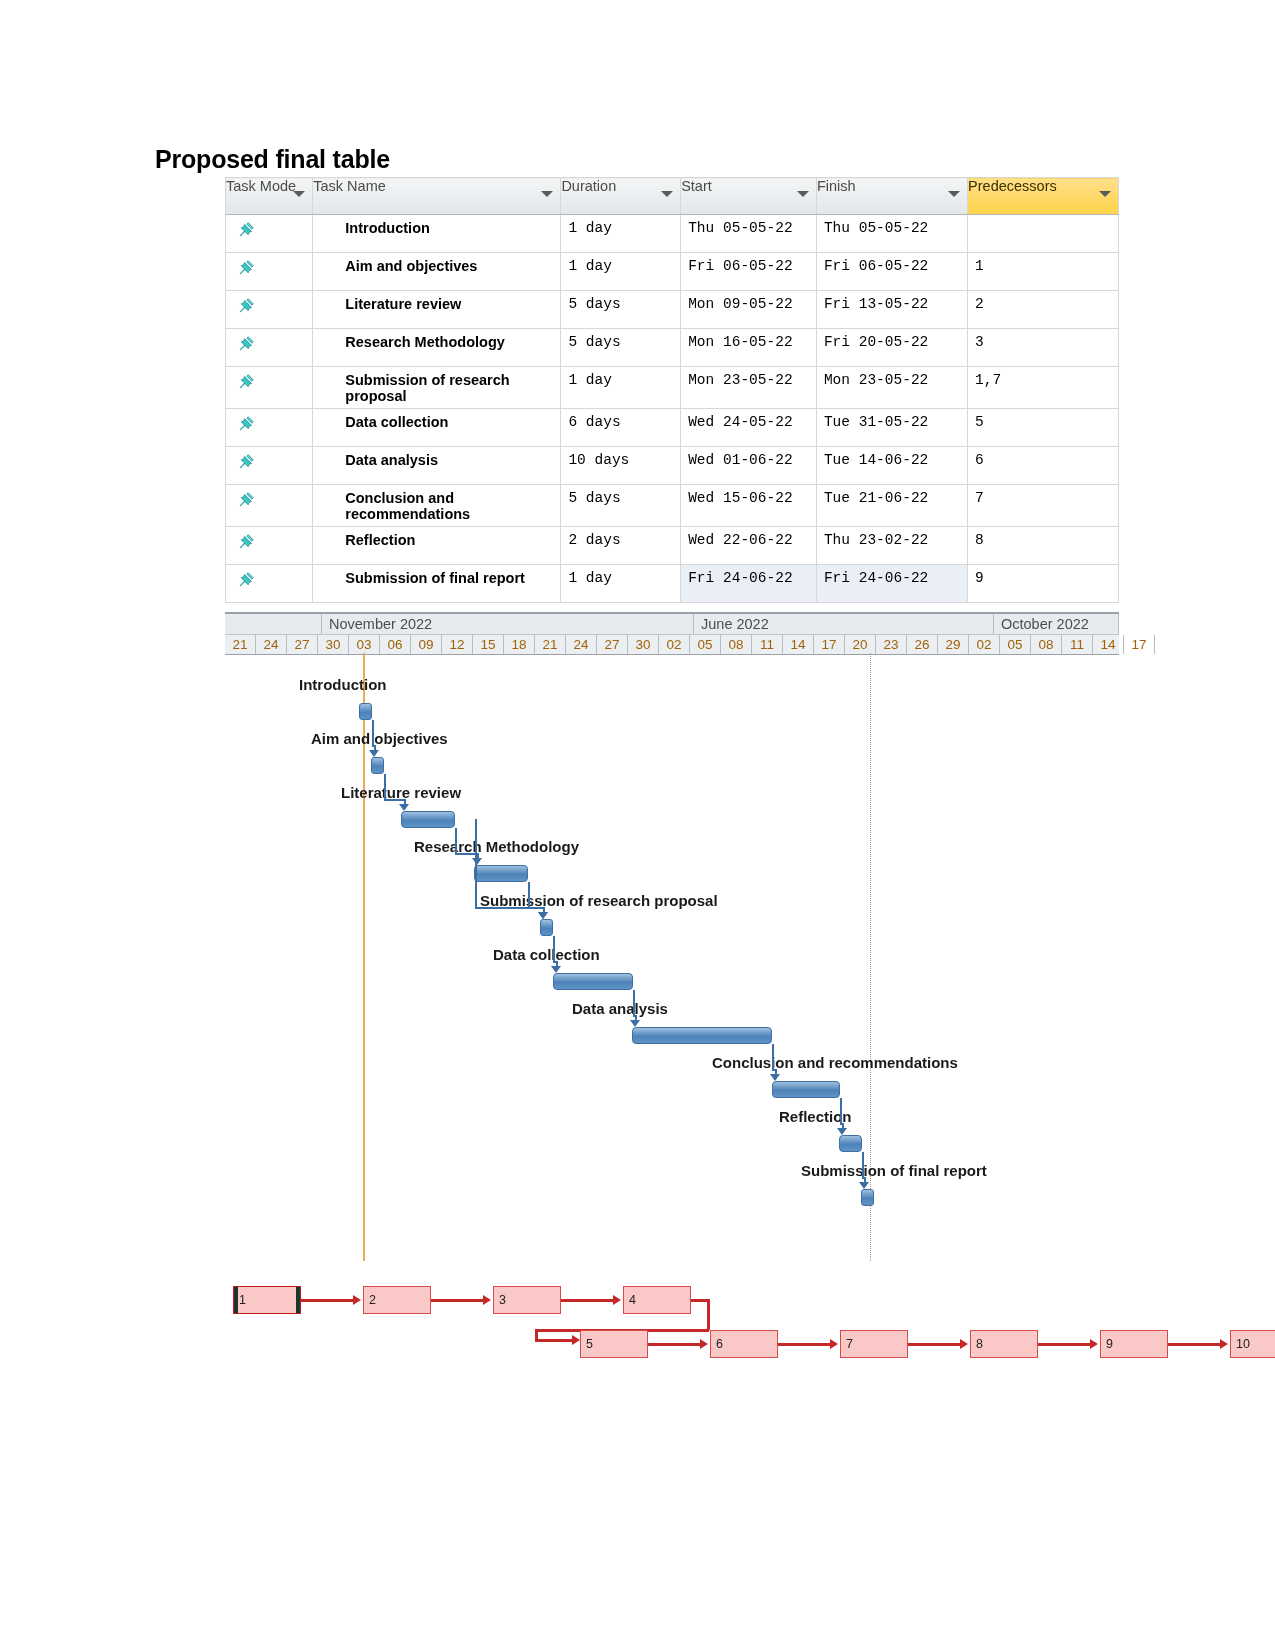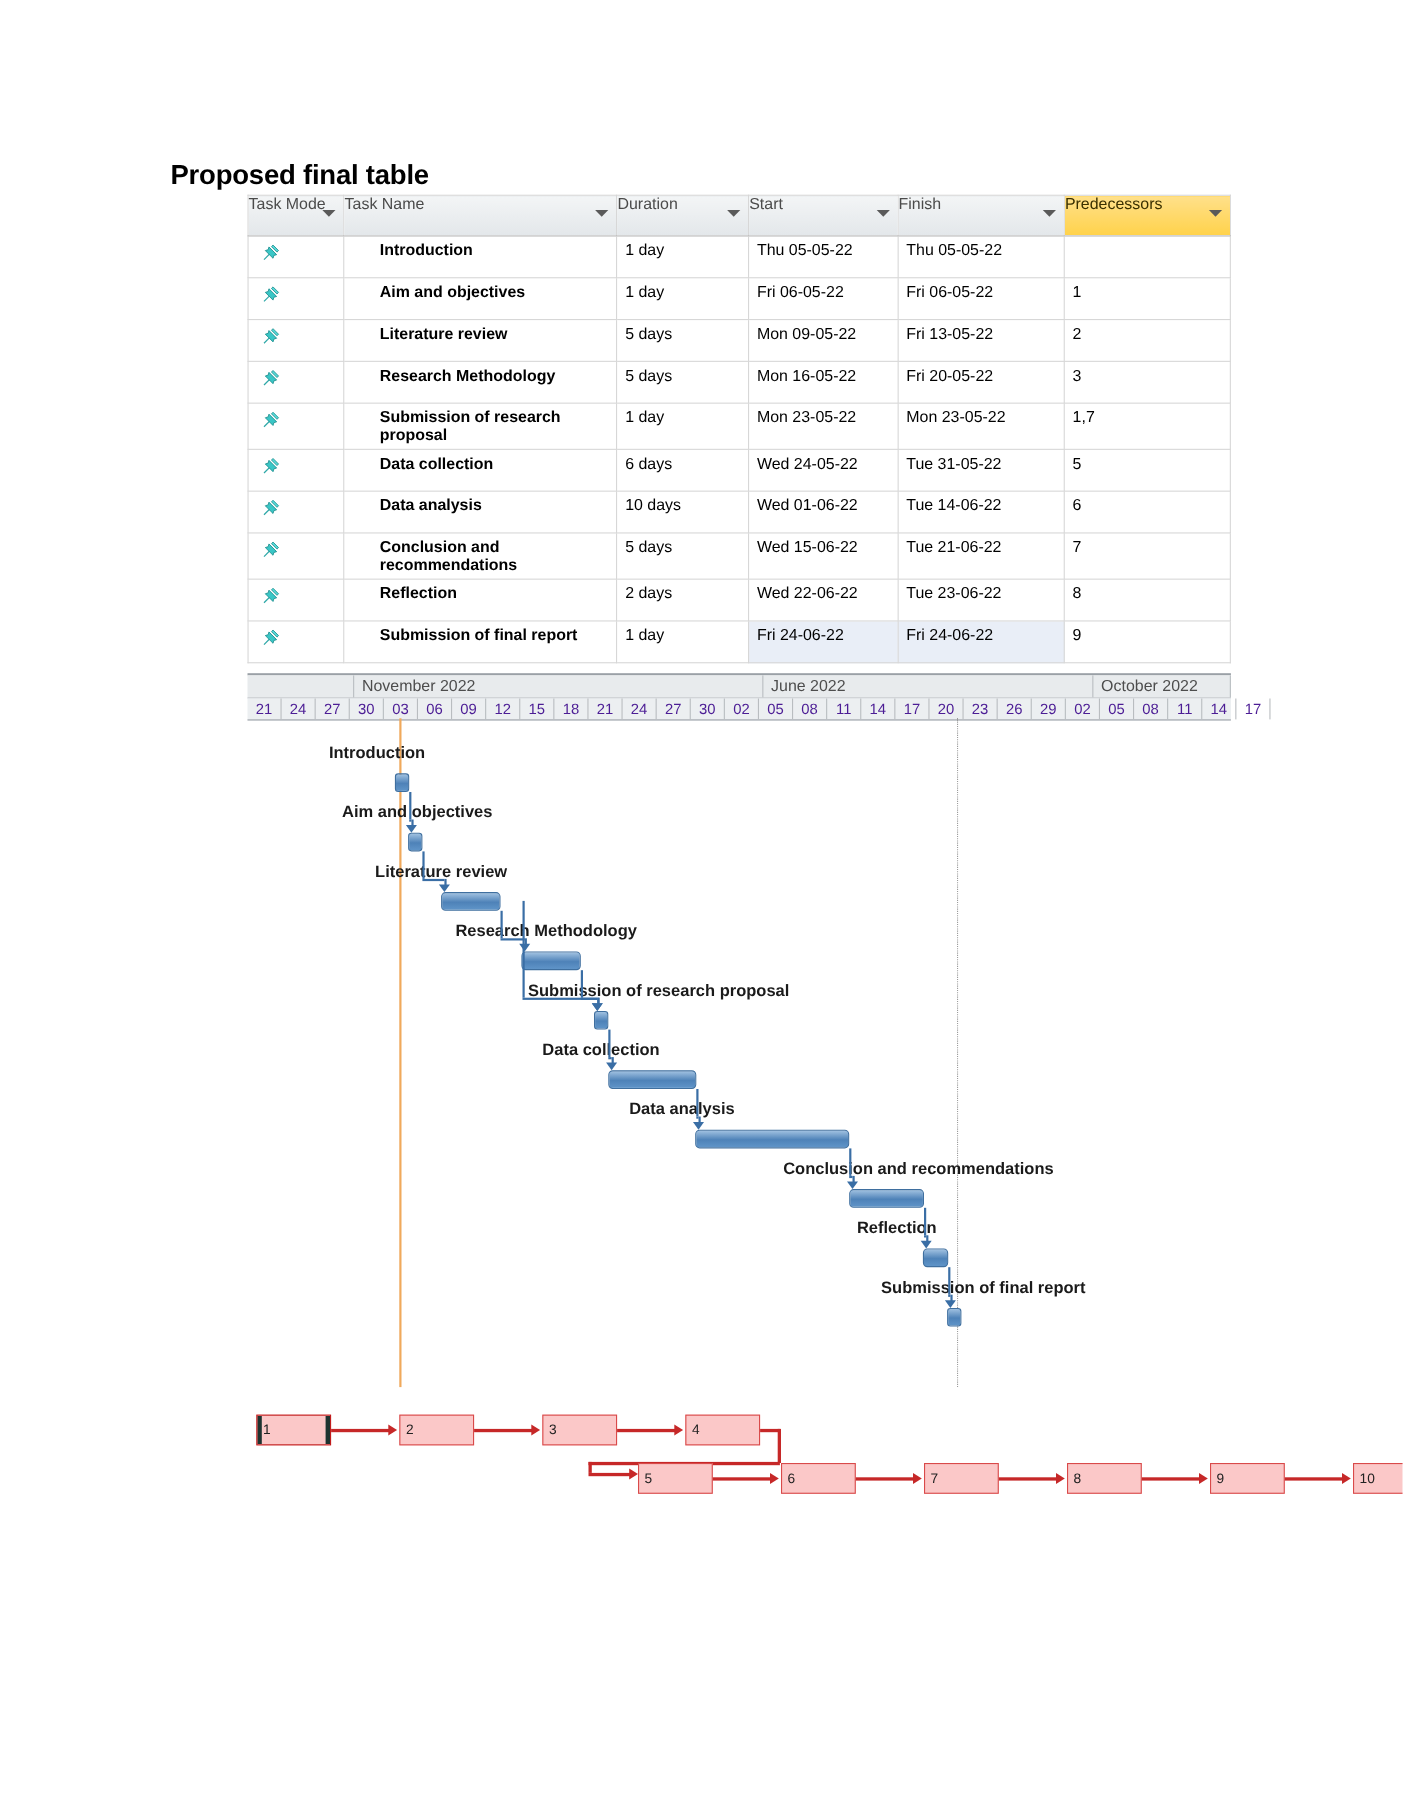--- a/index.html
+++ b/index.html
@@ -53,21 +53,21 @@
   .c-mode{width:88px;}
   .c-name{width:250px;}
   .c-dur{width:121px;}
   .c-start{width:138px;}
   .c-finish{width:154px;}
   .c-pred{width:152px;}
 
   .task-table tbody td{padding:5px 7px 4px 7px;}
   td.mode-cell{text-align:left;padding-left:11px !important;height:28px;}
   td.name-cell{font-weight:bold;padding-left:32px !important;color:#000;font-size:14.5px;}
-  td.dur-cell,td.start-cell,td.finish-cell,td.pred-cell{font-size:14.5px;}
+  td.dur-cell,td.start-cell,td.finish-cell,td.pred-cell{font-size:14.5px;font-family:Liberation Mono, monospace;}
   tr.highlight td.start-cell,tr.highlight td.finish-cell{background:#e9eef7;}
 
   
   .pin{display:inline-block;width:19px;height:19px;position:relative;}
   .pin svg{display:block;}
 
   
   .gantt{
     position:absolute;left:225px;top:612px;width:894px;height:660px;
   }
@@ -82,21 +82,21 @@
     border-right:1px solid #b9bdc0;
     font-size:14.5px;color:#4d4d4d;
     padding-left:7px;line-height:21px;box-sizing:border-box;
     white-space:nowrap;overflow:hidden;
   }
   .days{position:absolute;left:0;top:21px;height:20px;width:894px;display:flex;
     background:#eceff1;border-bottom:1px solid #9aa0a6;box-sizing:border-box;}
   .day{
     flex:0 0 31px;width:31px;
     border-right:1px solid #b9bdc0;
-    font-size:13.5px;color:#4c1d95;text-align:center;line-height:20px;
+    font-size:13.5px;color:#a16207;text-align:center;line-height:20px;
     box-sizing:border-box;
   }
   .gantt-body{position:absolute;left:0;top:41px;width:894px;height:619px;}
 
   .today-line{position:absolute;top:0;width:1.5px;background:#f0a95c;}
   .status-line{position:absolute;top:0;width:0;border-left:1.5px dotted #9b9b9b;}
 
   .bar{
     position:absolute;height:17px;border-radius:4px;
     background:linear-gradient(#9fc0e0,#4e82b8 55%,#5f94c8);
@@ -269,21 +269,21 @@
       </tr>
       <tr>
         <td class="mode-cell"><span class="pin"><svg width="19" height="19" viewBox="0 0 19 19">
               <path d="M3 16 L8.5 10.5" stroke="#2fa8a8" stroke-width="1.1" fill="none"></path>
               <path d="M7.5 4.5 L14.5 11.5 L12 12.2 L11.2 14.8 L4.2 7.8 L6.8 7 Z" fill="#39c6c6" stroke="#1f8f8f" stroke-width="0.8"></path>
               <path d="M11.2 2.8 L16.2 7.8 L14.8 9.2 L9.8 4.2 Z" fill="#56d9d9" stroke="#1f8f8f" stroke-width="0.8"></path>
             </svg></span></td>
         <td class="name-cell">Reflection</td>
         <td class="dur-cell">2 days</td>
         <td class="start-cell">Wed 22-06-22</td>
-        <td class="finish-cell">Tue 23-06-22</td>
+        <td class="finish-cell">Thu 23-02-22</td>
         <td class="pred-cell">8</td>
       </tr>
       <tr class="highlight">
         <td class="mode-cell"><span class="pin"><svg width="19" height="19" viewBox="0 0 19 19">
               <path d="M3 16 L8.5 10.5" stroke="#2fa8a8" stroke-width="1.1" fill="none"></path>
               <path d="M7.5 4.5 L14.5 11.5 L12 12.2 L11.2 14.8 L4.2 7.8 L6.8 7 Z" fill="#39c6c6" stroke="#1f8f8f" stroke-width="0.8"></path>
               <path d="M11.2 2.8 L16.2 7.8 L14.8 9.2 L9.8 4.2 Z" fill="#56d9d9" stroke="#1f8f8f" stroke-width="0.8"></path>
             </svg></span></td>
         <td class="name-cell">Submission of final report</td>
         <td class="dur-cell">1 day</td>

